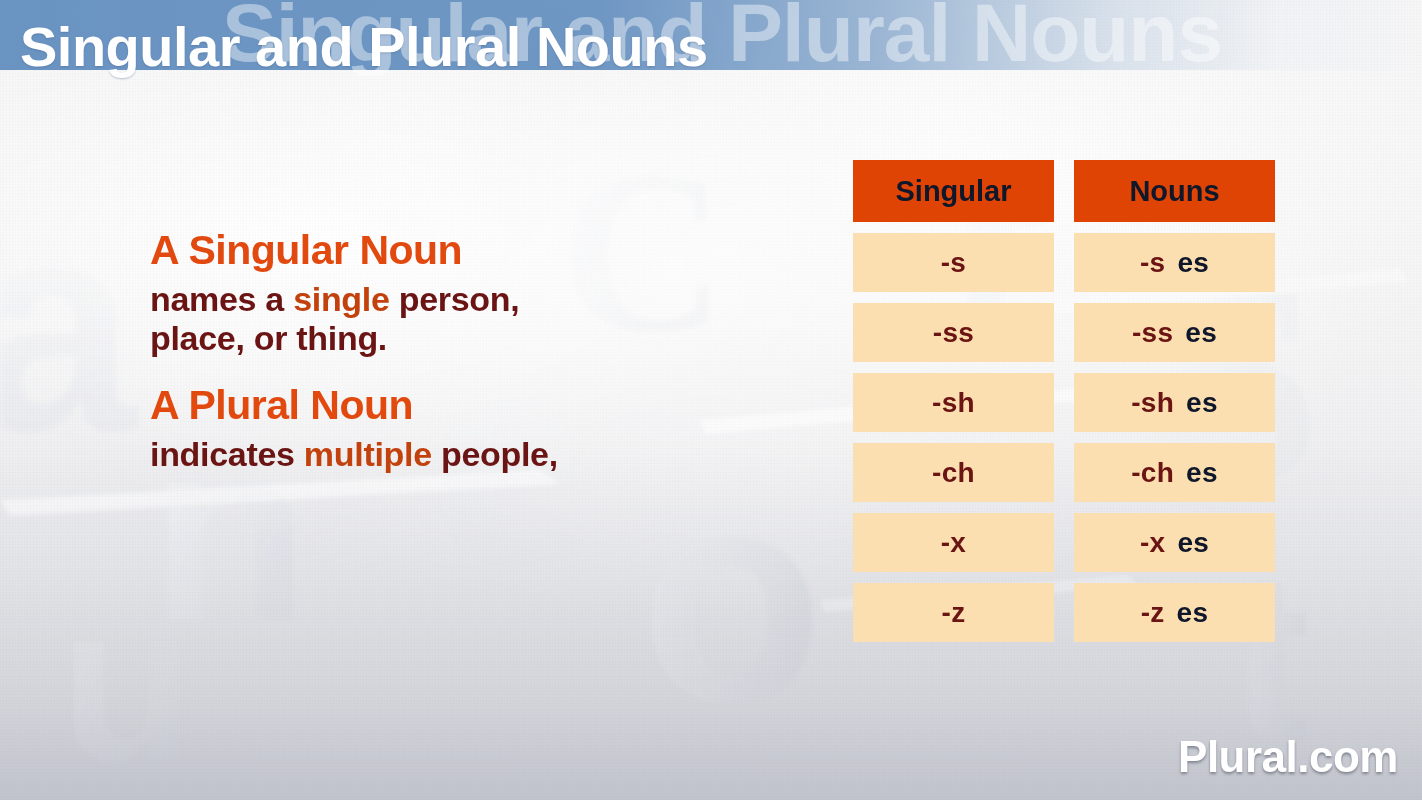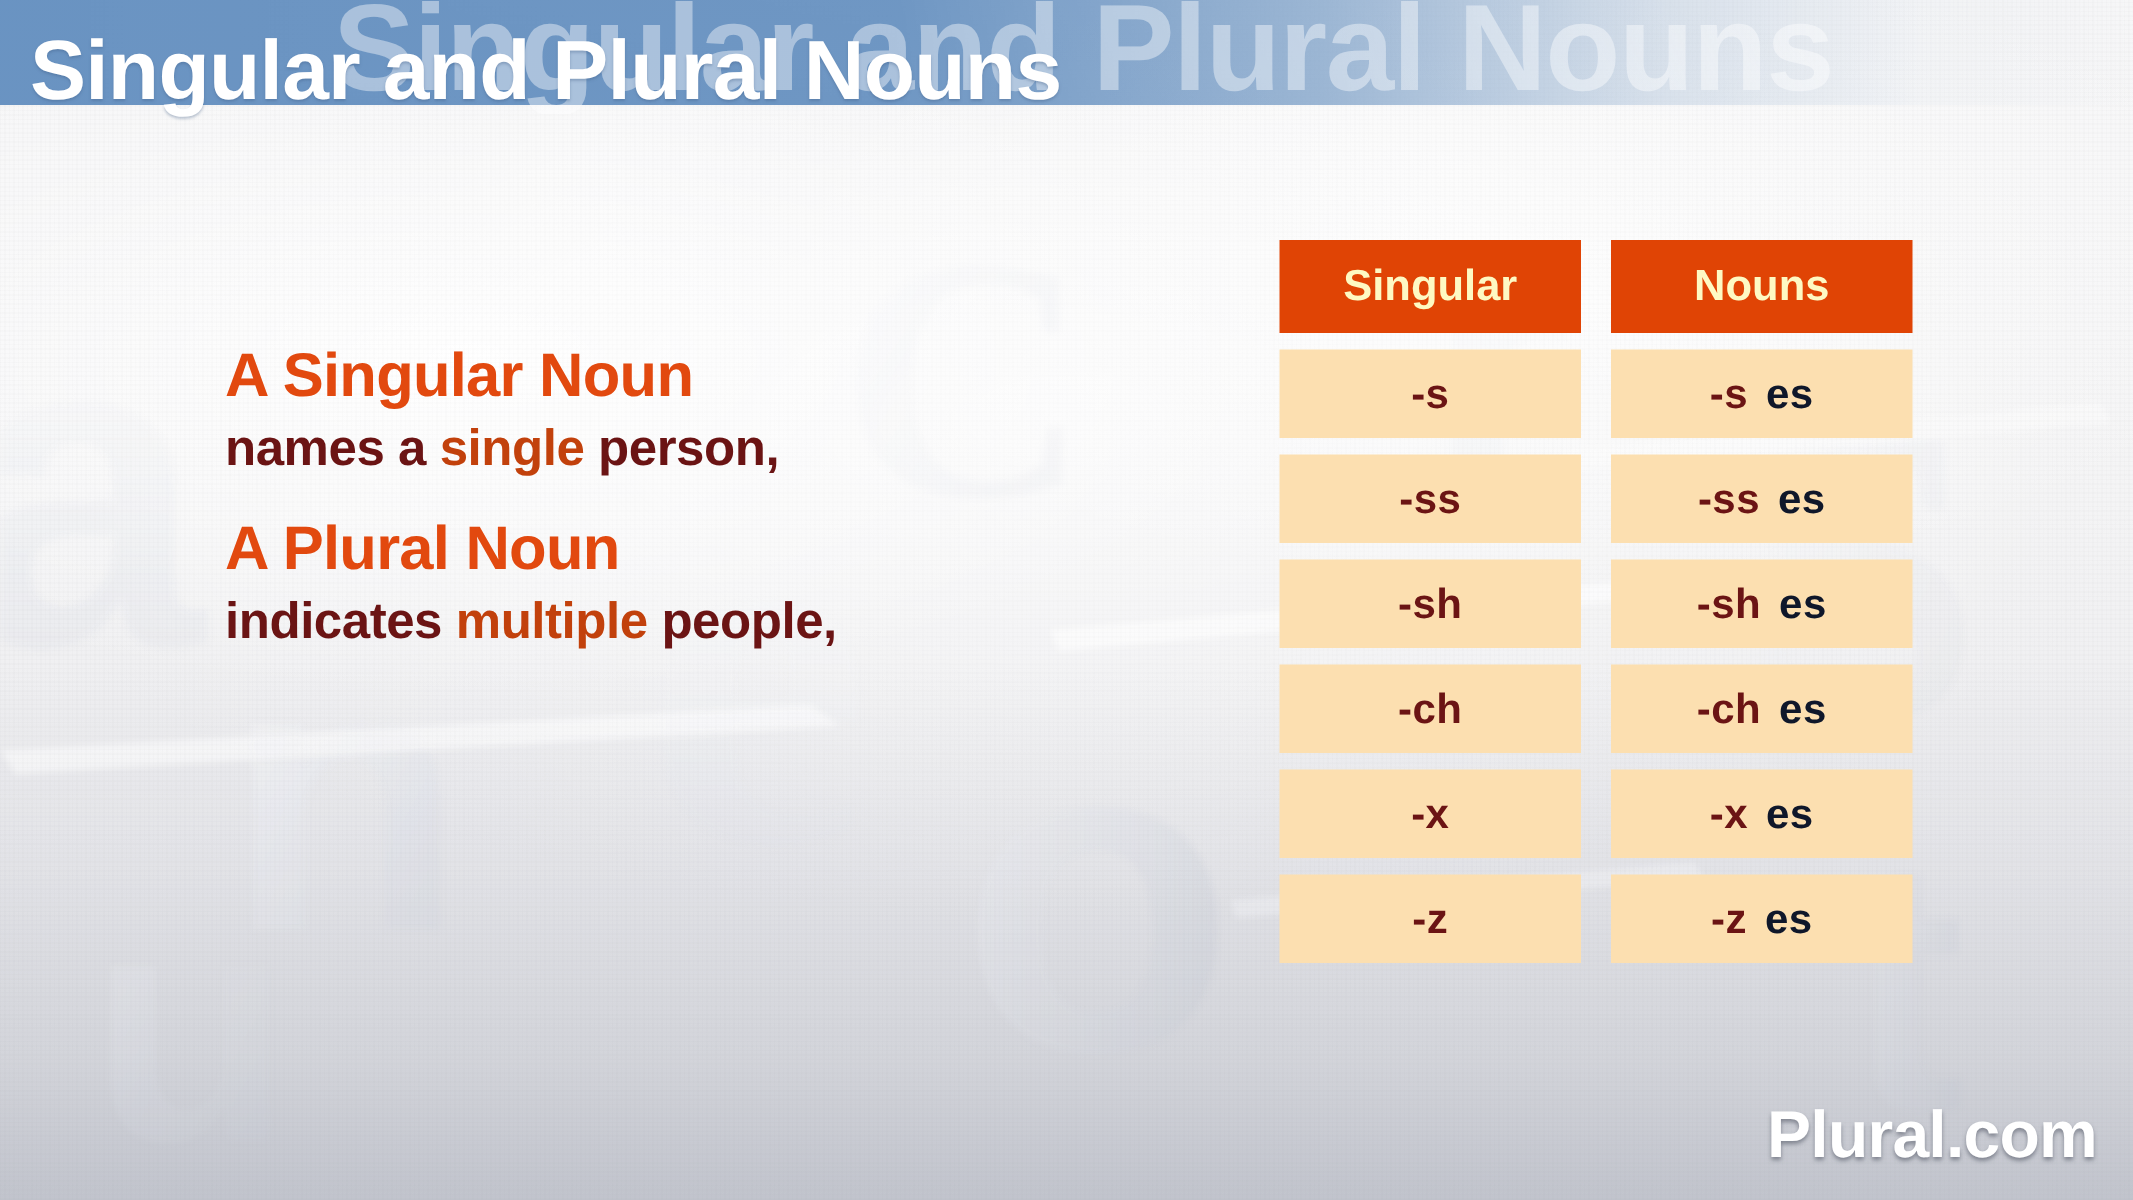--- a/index.html
+++ b/index.html
@@ -140,21 +140,21 @@
     justify-content: center;
     font-size: 28px;
     font-weight: bold;
     color: #6b1414;
     background: #fcdfb0;
     letter-spacing: 0.3px;
   }
   .t-head .cell {
     height: 62px;
     background: #e04405;
-    color: #fef9c3;
+    color: #0f172a;
     font-size: 29px;
     letter-spacing: 0;
   }
   .suffix { color: #0f172a; margin-left: 12px; }
 
   
   .logo {
     position: absolute;
     right: 24px;
     bottom: 18px;
@@ -210,20 +210,21 @@
   <div class="title-band">
     <div class="ghost-title">Singular and Plural Nouns</div>
     <div class="main-title">Singular and Plural Nouns</div>
   </div>
 
   <div class="copy">
 
     <div class="block">
       <p class="lead">A Singular Noun</p>
       <p class="body-line"><span>names a </span><span class="hl">single</span><span> person,</span></p>
+      <p class="body-line">place, or thing.</p>
     </div>
 
     <div class="block">
       <p class="lead">A Plural Noun</p>
       <p class="body-line"><span>indicates </span><span class="hl">multiple</span><span> people,</span></p>
     </div>
 
   </div>
 
   <div class="table">

